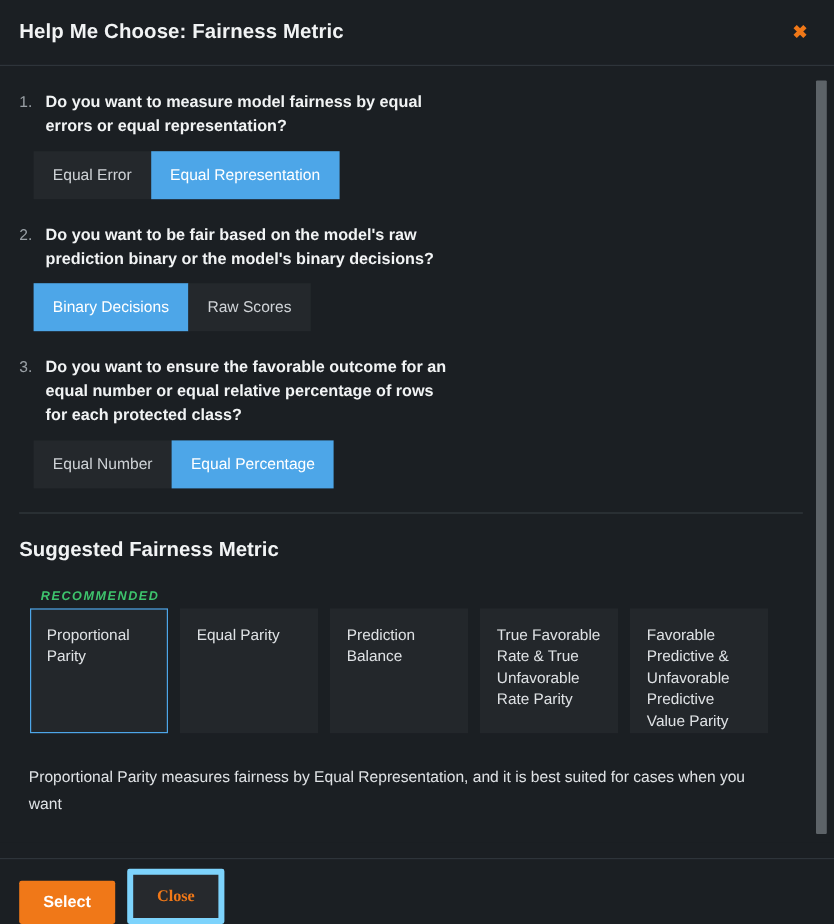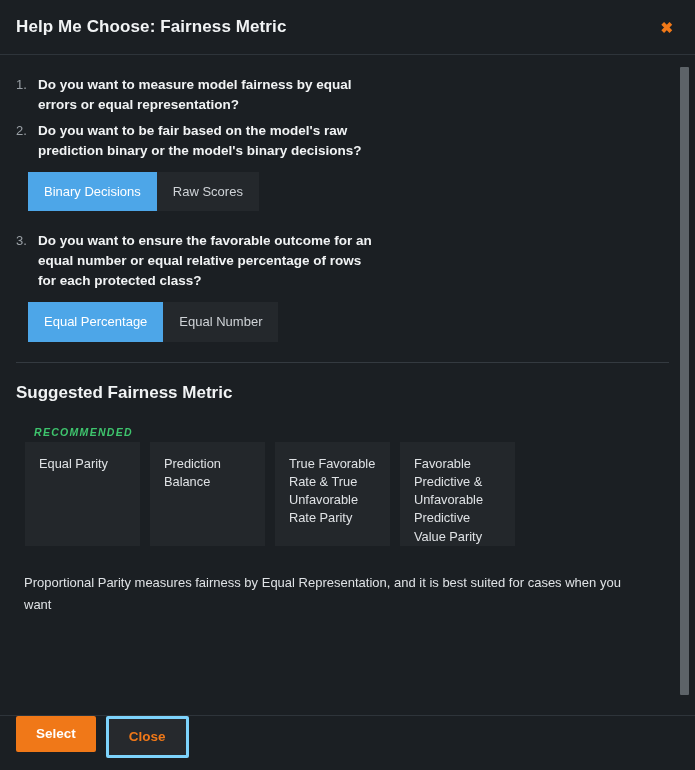--- a/index.html
+++ b/index.html
@@ -182,21 +182,21 @@
     background: #5d6368;
     border-radius: 1px;
     cursor: grab;
   }
 
   
   .modal-footer {
     flex: 0 0 55px;
     height: 55px;
     display: flex;
-    align-items: flex-start;
+    align-items: flex-end;
     gap: 10px;
     padding: 0 16px;
     border-top: 1px solid #2e343a;
     background: #1b1f23;
   }
   .btn {
     font-size: 13.5px;
     font-weight: 700;
     padding: 10px 20px;
     border: none;
@@ -205,21 +205,22 @@
     border-radius: 2px;
     line-height: 1.2;
   }
   .btn-primary {
     background: #f07818;
     color: #ffffff;
   }
   .btn-secondary {
     background: #26292d;
     color: #f07818;
-    border: 3px solid #7dd3fc;
+    border: 5px solid #7dd3fc;
+    font-family: Liberation Serif, serif;
   }
 </style>
 </head>
 <body>
 
 <div class="modal">
 
   <div class="modal-header">
     <div class="modal-title">Help Me Choose: Fairness Metric</div>
     <div class="close-x">✖</div>
@@ -227,50 +228,55 @@
 
   <div class="modal-body">
     <div class="body-inner">
 
       <div class="question">
         <div class="q-num">1.</div>
         <div class="q-body">
           <div class="q-text">Do you want to measure model fairness by equal errors or equal representation?</div>
         </div>
       </div>
+      <div class="q-options">
+        <button class="opt-btn">Equal Error</button>
+        <button class="opt-btn selected">Equal Representation</button>
+      </div>
 
       <div class="question">
         <div class="q-num">2.</div>
         <div class="q-body">
           <div class="q-text">Do you want to be fair based on the model's raw prediction binary or the model's binary decisions?</div>
         </div>
       </div>
       <div class="q-options">
         <button class="opt-btn selected">Binary Decisions</button>
         <button class="opt-btn">Raw Scores</button>
       </div>
 
       <div class="question">
         <div class="q-num">3.</div>
         <div class="q-body">
           <div class="q-text">Do you want to ensure the favorable outcome for an equal number or equal relative percentage of rows for each protected class?</div>
         </div>
       </div>
       <div class="q-options">
+        <button class="opt-btn">Equal Number</button>
         <button class="opt-btn selected">Equal Percentage</button>
-        <button class="opt-btn">Equal Number</button>
       </div>
 
       <div class="divider"></div>
 
       <div class="section-title">Suggested Fairness Metric</div>
 
       <div class="recommended-label">RECOMMENDED</div>
 
       <div class="cards">
+        <div class="metric-card selected">Proportional Parity</div>
         <div class="metric-card">Equal Parity</div>
         <div class="metric-card">Prediction Balance</div>
         <div class="metric-card">True Favorable Rate &amp; True Unfavorable Rate Parity</div>
         <div class="metric-card">Favorable Predictive &amp; Unfavorable Predictive Value Parity</div>
       </div>
 
       <div class="metric-desc">Proportional Parity measures fairness by Equal Representation, and it is best suited for cases when you want</div>
 
     </div>
 

